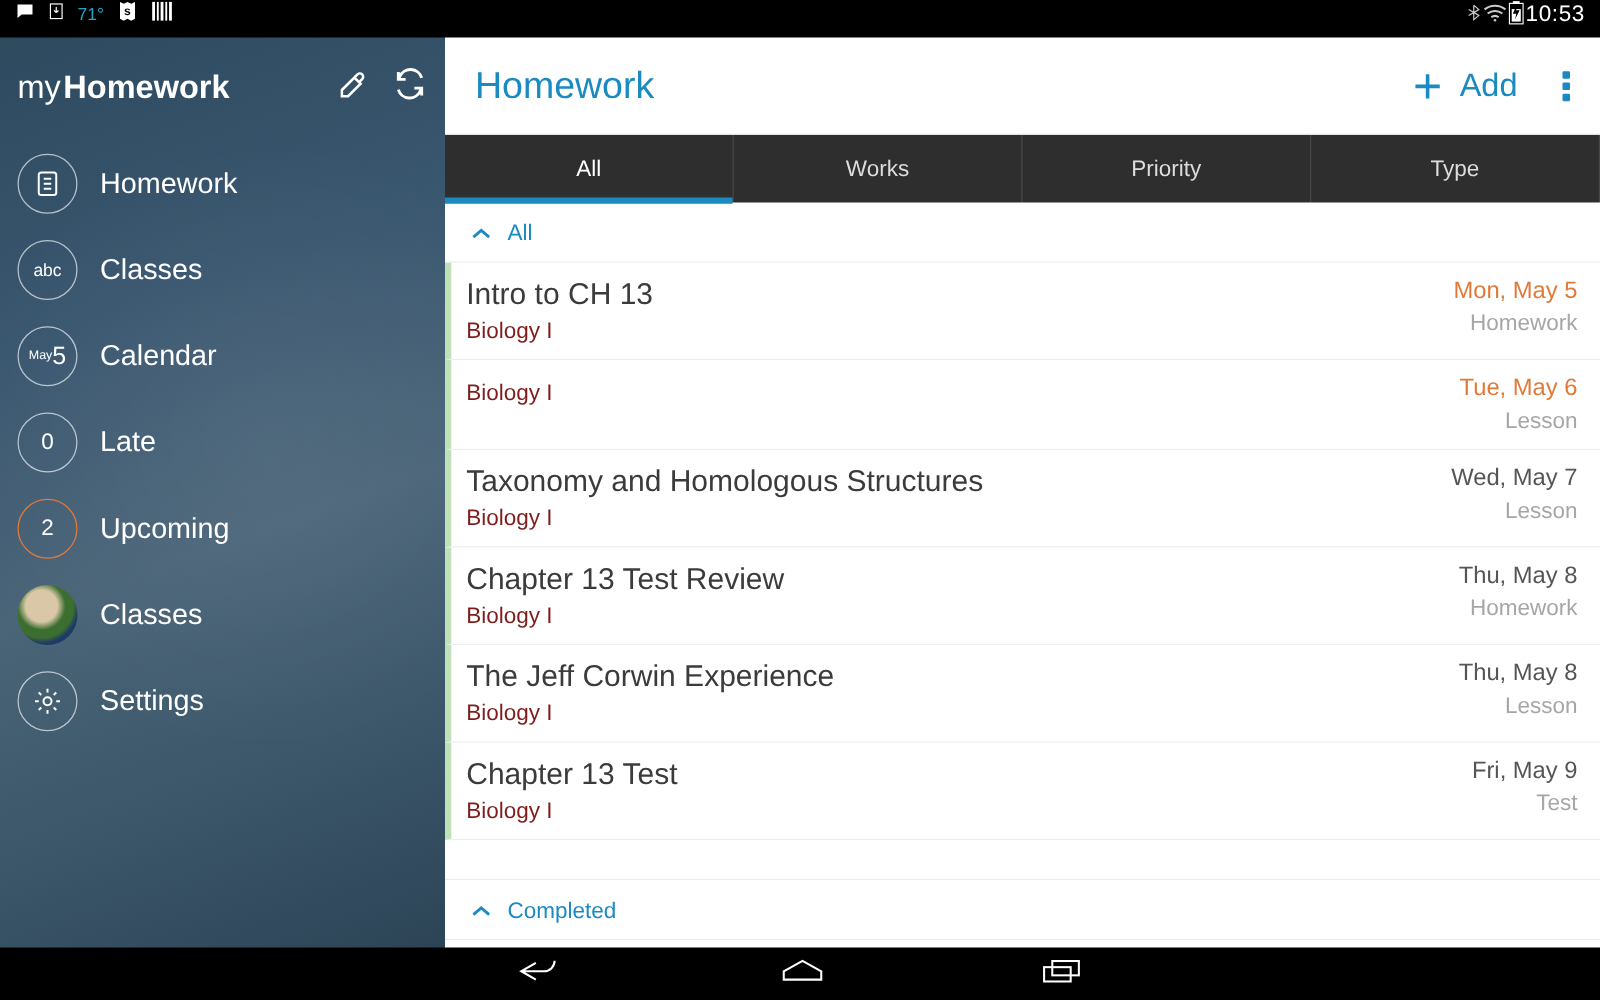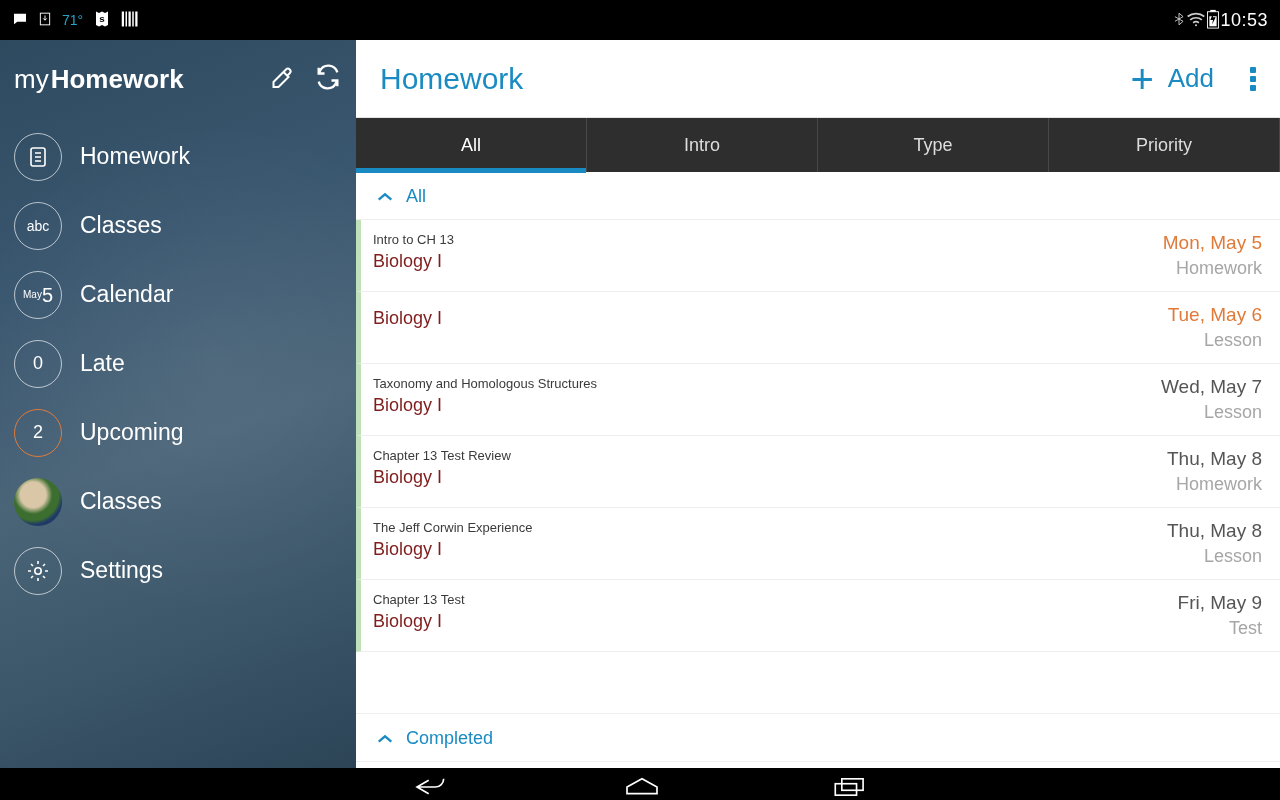--- a/index.html
+++ b/index.html
@@ -1,19 +1,19 @@
 <!DOCTYPE html>
 <html><head>
 <meta charset="utf-8">
 <style>
 * { margin: 0; padding: 0; box-sizing: border-box; font-family: -apple-system, "Helvetica Neue", Arial, sans-serif; }
 html, body { width: 1280px; height: 800px; overflow: hidden; background: #000; }
 
 
-.statusbar { height: 40px; background: #000; color: #fff; display: flex; align-items: center; padding: 0 12px; font-size: 14px; }
+.statusbar { height: 30px; background: #000; color: #fff; display: flex; align-items: flex-start; padding: 0 12px; font-size: 14px; }
 .statusbar .left { display: flex; gap: 10px; align-items: center; }
 .statusbar .right { margin-left: auto; display: flex; align-items: center; }
 .statusbar .temp { color: #24a3c4; font-size: 14px; }
 .statusbar .clock { font-size: 18px; letter-spacing: 0.5px; }
 
 
 .app { display: flex; height: 728px; }
 
 
 .sidebar { width: 356px; background: linear-gradient(160deg, #2d4a5f 0%, #3a5770 30%, #4a6478 55%, #3a5468 80%, #2c4456 100%); color: #fff; display: flex; flex-direction: column; position: relative; }
@@ -50,21 +50,21 @@
 .tab.active { color: #fff; position: relative; }
 .tab-underline { position: absolute; bottom: -1px; left: 0; height: 5px; width: 230px; background: #1a8bc2; }
 
 .group-head { padding: 14px 20px 12px; display: flex; align-items: center; gap: 12px; color: #1a8bc2; font-size: 18px; cursor: pointer; border-bottom: 1px solid #eee; }
 .group-head svg { color: #1a8bc2; }
 
 .list { flex: 1; overflow: hidden; }
 .row { display: flex; border-bottom: 1px solid #eee; border-left: 5px solid #bfe0b8; padding: 12px 18px 12px 12px; }
 .row .l { flex: 1; }
 .row .r { text-align: right; }
-.row .title { font-size: 13px; color: #3b3b3b; font-weight: 400; }
+.row .title { font-size: 24px; color: #3b3b3b; font-weight: 400; }
 .row .sub { font-size: 18px; color: #7f1d1d; margin-top: 4px; font-weight: 300; }
 .row .date { font-size: 19px; color: #555; }
 .row .date.due { color: #e07a3a; }
 .row .type { font-size: 18px; color: #a6a6a6; margin-top: 4px; font-weight: 300; }
 
 
 .navbar { height: 42px; background: #000; display: flex; align-items: center; justify-content: center; gap: 170px; }
 .navbar svg { color: #fff; }
 
 .ico-stroke { stroke: currentColor; fill: none; stroke-width: 1.6; }
@@ -210,23 +210,23 @@
       </span>
       <span class="vdots">
           <span></span>
           <span></span>
           <span></span>
         </span>
     </div>
 
     <div class="tabs" style="position:relative">
       <div class="tab active">All</div>
-      <div class="tab">Intro</div>
+      <div class="tab">Works</div>
+      <div class="tab">Priority</div>
       <div class="tab">Type</div>
-      <div class="tab">Priority</div>
       <div class="tab-underline"></div>
     </div>
 
     <div class="group-head">
       <svg width="18" height="14" viewBox="0 0 20 12" class="chev">
           <path d="M3 9l7-6 7 6"></path>
         </svg>
       <span>All</span>
     </div>
 

